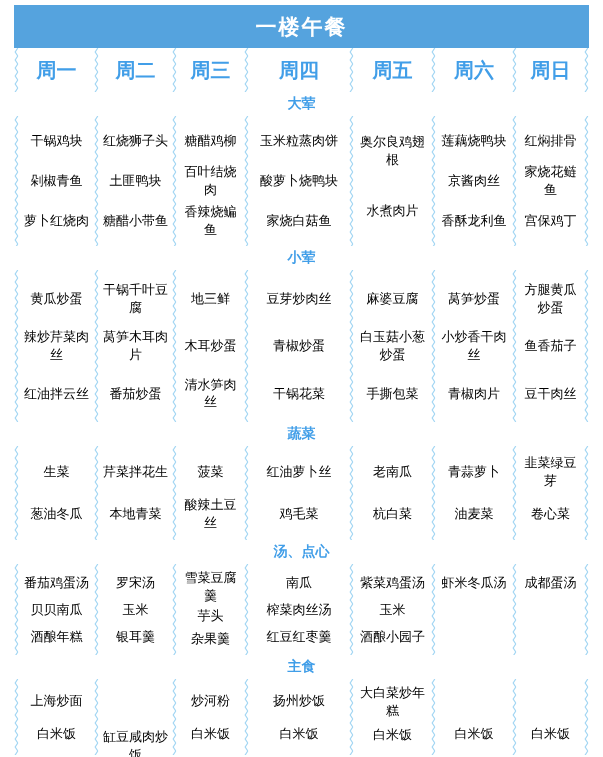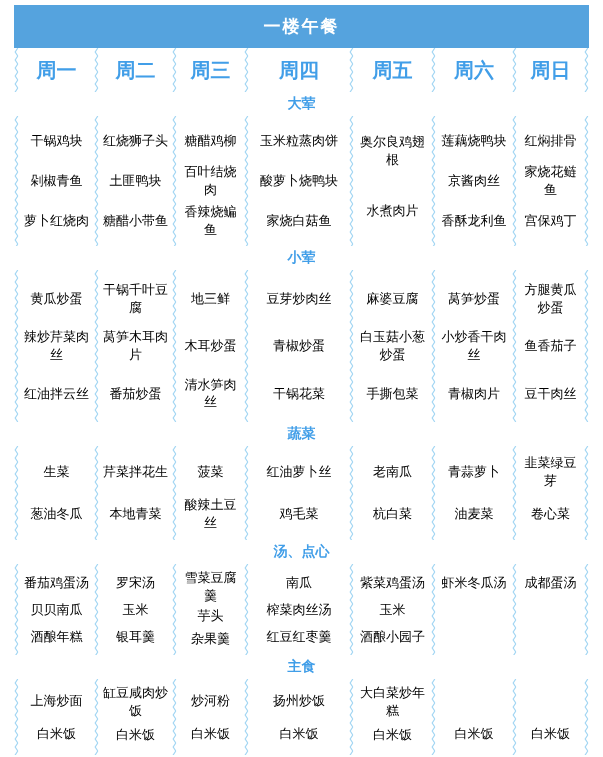--- a/index.html
+++ b/index.html
@@ -5,21 +5,21 @@
   * { box-sizing: border-box; }
   html,body { margin:0; padding:0; }
   body {
     width:603px; height:757px; background:#ffffff;
     font-family:"DejaVu Sans", sans-serif;
     overflow:hidden;
   }
   .wrap { margin:5px 14px 0 14px; width:575px; }
   .titlebar {
     height:43px; background:#55a3de; color:#ffffff;
-    font-size:17px; font-weight:bold; letter-spacing:2px;
+    font-size:21px; font-weight:bold; letter-spacing:2px;
     display:flex; align-items:center; justify-content:center;
   }
   .dayrow { display:flex; height:44px; }
   .daycell {
     display:flex; align-items:center; justify-content:center;
     color:#419ee8; font-weight:bold; font-size:20px;
   }
   .sep { flex:0 0 5px; align-self:stretch; }
   .sep svg { display:block; width:5px; height:100%; }
   .seclabel {
@@ -413,21 +413,21 @@
         </div>
         <div class="cell" style="flex: 0 0 75px;">
           <div class="dish">上海炒面</div>
           <div class="dish">白米饭</div>
         </div>
         <div class="sep">
           <svg width="5" height="100%" preserveAspectRatio="none">
             <rect x="0" y="0" width="5" height="100%" fill="url(#zz)"></rect>
           </svg>
         </div>
-        <div class="cell" style="flex: 0 0 73px;">
+        <div class="cell" style="flex: 0 0 73px; margin-top: 44px;">
           <div class="dish">缸豆咸肉炒饭</div>
           <div class="dish">白米饭</div>
         </div>
         <div class="sep">
           <svg width="5" height="100%" preserveAspectRatio="none">
             <rect x="0" y="0" width="5" height="100%" fill="url(#zz)"></rect>
           </svg>
         </div>
         <div class="cell" style="flex: 0 0 67px;">
           <div class="dish">炒河粉</div>

